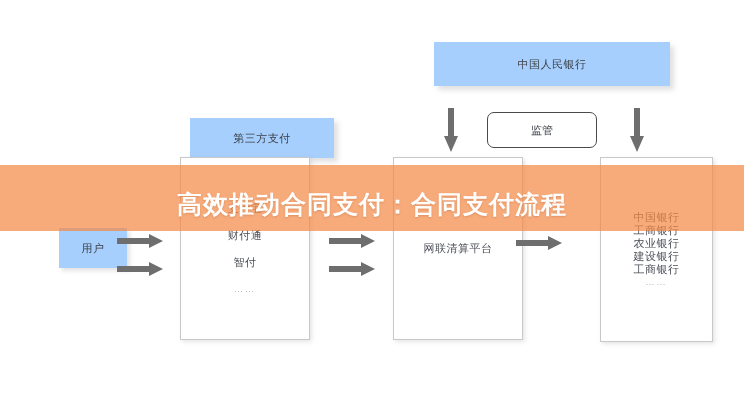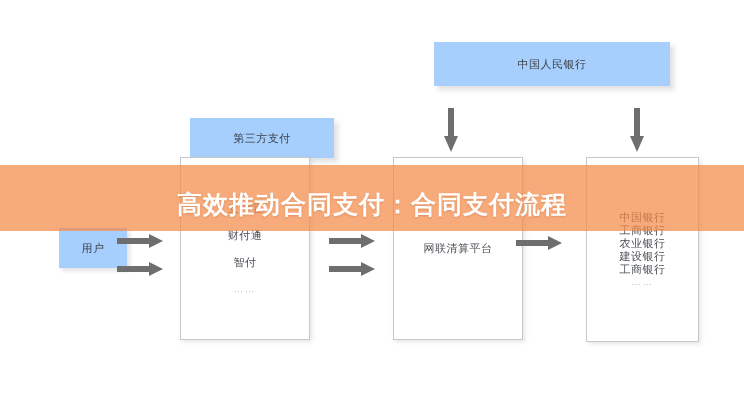--- a/index.html
+++ b/index.html
@@ -77,21 +77,21 @@
   #tpp-column {
     left: 180px; top: 157px;
     width: 128px; height: 181px;
     gap: 16px;
   }
   #clearing-column {
     left: 393px; top: 157px;
     width: 128px; height: 181px;
   }
   #bank-column {
-    left: 586px; top: 157px;
+    left: 600px; top: 157px;
     width: 111px; height: 183px;
     gap: 2px;
   }
   .column-item {
     font-size: 11px;
     color: #4a4e55;
     letter-spacing: 0.5px;
     line-height: 1;
   }
   .dots {
@@ -142,20 +142,23 @@
     <span>中国人民银行</span>
   </div>
 
   <div class="arrow-down" style="left:444px; top:108px;">
     <svg width="14" height="44" viewBox="0 0 14 44">
       <rect x="4" y="0" width="6" height="30" fill="#6e6e6e"></rect>
       <polygon points="0,28 14,28 7,44" fill="#6e6e6e"></polygon>
     </svg>
   </div>
 
+  <div class="outline-box" id="supervise-box">
+    <span>监管</span>
+  </div>
 
   <div class="arrow-down" style="left:630px; top:108px;">
     <svg width="14" height="44" viewBox="0 0 14 44">
       <rect x="4" y="0" width="6" height="30" fill="#6e6e6e"></rect>
       <polygon points="0,28 14,28 7,44" fill="#6e6e6e"></polygon>
     </svg>
   </div>
 
   <div class="blue-box" id="third-party-box">
     <span>第三方支付</span>

